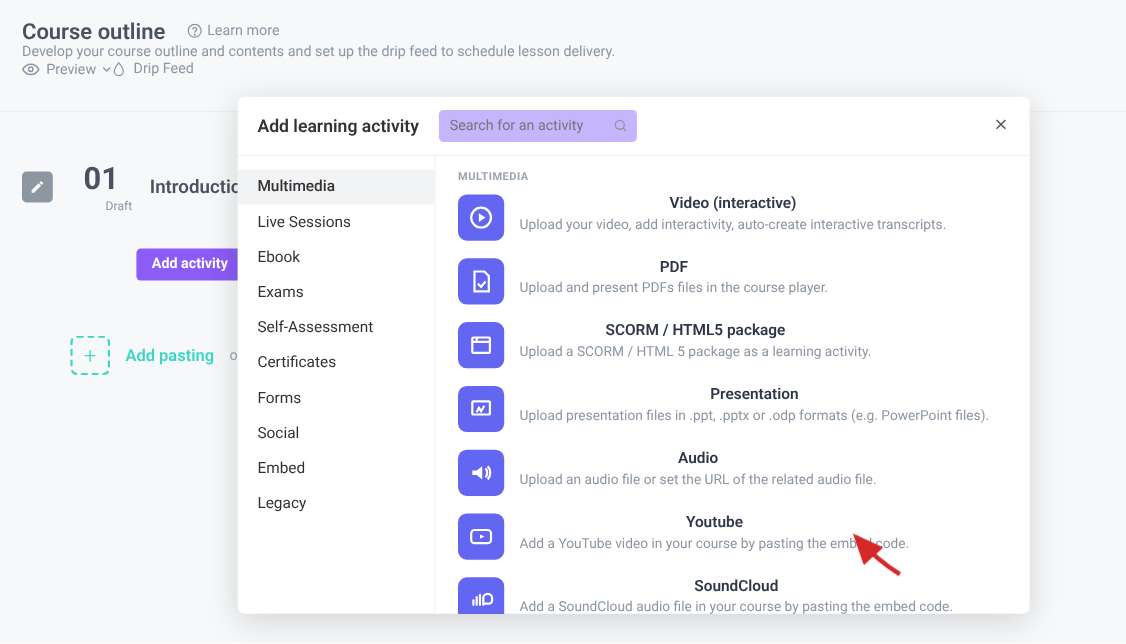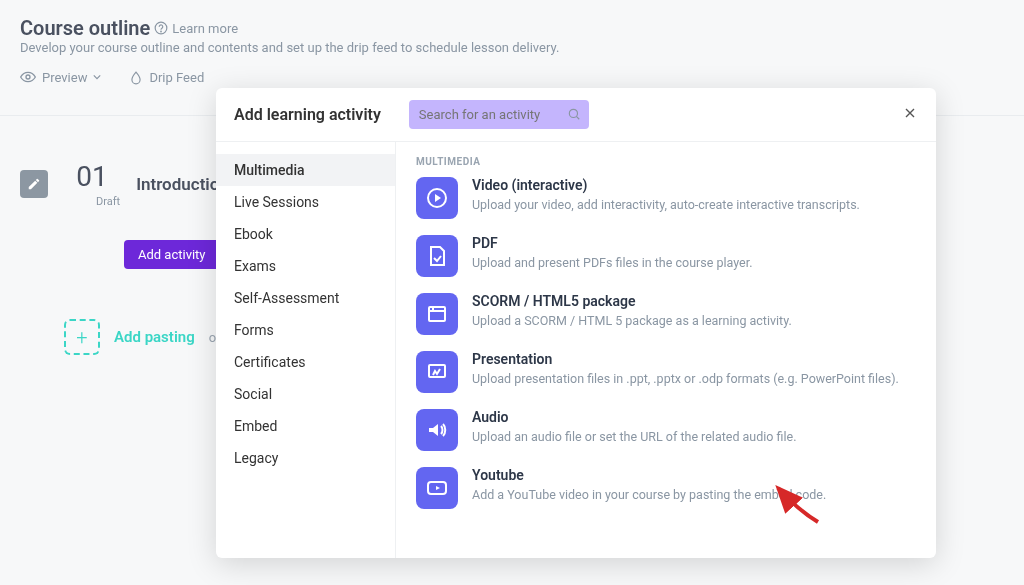--- a/index.html
+++ b/index.html
@@ -1,53 +1,53 @@
 <!DOCTYPE html>
 <html><head>
 <meta charset="utf-8">
 <style>
 * { margin:0; padding:0; box-sizing:border-box; font-family:-apple-system,BlinkMacSystemFont,"Segoe UI",Roboto,sans-serif; }
 body { width:1024px; height:585px; background:#f7f8f9; color:#4a5160; overflow:hidden; position:relative; }
 .page { padding:16px 20px; }
-.page-head { display:flex; align-items:center; gap:4px; }
+.page-head { display:flex; align-items:center; gap:20px; }
 .page-title { font-size:20px; font-weight:600; color:#4a5160; }
 .learn-link { display:flex; align-items:center; gap:4px; color:#8a96a3; font-size:13px; }
 .page-sub { font-size:13px; color:#8a96a3; margin-top:0; }
-.page-actions { display:flex; align-items:flex-end; gap:28px; margin-top:14px; }
+.page-actions { display:flex; align-items:flex-start; gap:0; }
 .action-link { display:flex; align-items:center; gap:6px; font-size:13px; color:#8a96a3; cursor:pointer; }
 .divider { width:100%; height:1px; background:#e9ecef; margin-top:14px; }
 .section-row { display:flex; align-items:center; gap:16px; margin-top:28px; }
 .section-row .edit-btn { width:28px; height:28px; background:#8c97a2; border-radius:4px; display:flex; align-items:center; justify-content:center; }
 .section-num-wrap { display:flex; flex-direction:column; align-items:center; }
-.section-num { font-size:28px; font-weight:400; color:#4a5160; }
+.section-num { font-size:28px; font-weight:700; color:#4a5160; }
 .section-status { font-size:11px; color:#8a96a3; margin-top:2px;margin-left:32px; }
 .section-name { font-size:17px; font-weight:600; color:#4a5160; }
 .add-act-row { display:flex; align-items:center; gap:10px; margin-top:32px; margin-left:104px; }
-.btn-teal { background:#6d28d9; color:#fff; font-size:13px; font-weight:400; padding:7px 14px; border-radius:4px; border:none; }
+.btn-teal { background:#8b5cf6; color:#fff; font-size:13px; font-weight:700; padding:7px 14px; border-radius:4px; border:none; }
 .or-txt { color:#9aa5b1; font-size:13px; }
 .add-sec-row { display:flex; align-items:center; gap:14px; margin-top:50px; margin-left:44px; }
 .add-sec-box { width:36px; height:36px; border:2px dashed #3bd6c6; border-radius:6px; display:flex; align-items:center; justify-content:center; }
 .add-sec-box span { color:#3bd6c6; font-size:20px; font-weight:300; }
 .add-sec-label { font-size:15px; font-weight:600; color:#3bd6c6; }
 .modal { position:absolute; top:88px; left:216px; width:720px; height:470px; background:#fff; border-radius:6px; box-shadow:0 6px 30px rgba(0,0,0,.15); display:flex; flex-direction:column; overflow:hidden; }
-.modal-head { display:flex; align-items:center; padding:12px 18px; gap:28px; border-bottom:1px solid #eef0f2; }
+.modal-head { display:flex; align-items:center; padding:12px 18px; gap:18px; border-bottom:1px solid #eef0f2; }
 .modal-title { font-size:16px; font-weight:600; color:#333; }
 .search-wrap { position:relative; }
 .search { background:#c4b5fd; border:none; border-radius:4px; padding:7px 30px 7px 10px; font-size:13px; color:#666; width:180px; outline:none; }
 .search-wrap svg { position:absolute; right:8px; top:7px; }
 .modal-close { margin-left:auto; cursor:pointer; color:#666; }
 .modal-body { display:flex; flex:1; min-height:0; }
 .sidebar { width:180px; border-right:1px solid #eef0f2; padding:12px 0; }
 .side-item { padding:8px 18px; font-size:14px; color:#333; cursor:pointer; }
 .side-item.active { background:#f2f3f5; font-weight:500; }
 .content { flex:1; overflow-y:auto; padding:14px 20px; }
 .section-label { font-size:10px; font-weight:700; letter-spacing:.5px; color:#9aa5b1; text-transform:uppercase; margin-bottom:10px; }
 .activity { display:flex; gap:14px; margin-bottom:16px; cursor:pointer; }
 .act-icon { width:42px; height:42px; border-radius:8px; background:#6366f1; display:flex; align-items:center; justify-content:center; flex-shrink:0; }
-.act-title { font-size:14px; font-weight:600; color:#2d3748; }
+.act-title { font-size:14px; font-weight:600; color:#2d3748;text-align:center; }
 .act-desc { font-size:12.5px; color:#8a96a3; margin-top:3px; line-height:1.4; }
 .arrow { position:absolute; top:482px; left:768px; pointer-events:none; }
 </style>
 </head>
 <body>
 
 <div class="page">
   <div class="page-head">
     <div class="page-title">Course outline</div>
     <div class="learn-link">
@@ -123,22 +123,22 @@
         </svg>
     </div>
   </div>
   <div class="modal-body">
     <div class="sidebar" id="sidebar-ct">
         <div class="side-item active">Multimedia</div>
         <div class="side-item">Live Sessions</div>
         <div class="side-item">Ebook</div>
         <div class="side-item">Exams</div>
         <div class="side-item">Self-Assessment</div>
+        <div class="side-item">Certificates</div>
         <div class="side-item">Forms</div>
-        <div class="side-item">Certificates</div>
         <div class="side-item">Social</div>
         <div class="side-item">Embed</div>
         <div class="side-item">Legacy</div>
       </div>
     <div class="content">
       <div class="section-label">MULTIMEDIA</div>
       <div id="acts">
           <div class="activity">
             <div class="act-icon">
               <svg width="24" height="24" viewBox="0 0 24 24">
@@ -202,20 +202,31 @@
           <div class="activity">
             <div class="act-icon">
               <svg width="24" height="24" viewBox="0 0 24 24">
                 <rect x="3" y="6" width="18" height="12" rx="3" stroke="#fff" stroke-width="2" fill="none"></rect>
                 <path d="M11 10l4 2-4 2z" fill="#fff"></path>
               </svg>
             </div>
             <div>
               <div class="act-title">Youtube</div>
               <div class="act-desc">Add a YouTube video in your course by pasting the embed code.</div>
+            </div>
+          </div>
+          <div class="activity">
+            <div class="act-icon">
+              <svg width="24" height="24" viewBox="0 0 24 24">
+                <path d="M5 16v-4M8 16V9M11 16V7M14 16v-6a4 4 0 018 0v2a3 3 0 01-3 3h-5" stroke="#fff" stroke-width="2" fill="none" stroke-linecap="round"></path>
+              </svg>
+            </div>
+            <div>
+              <div class="act-title">SoundCloud</div>
+              <div class="act-desc">Add a SoundCloud audio file in your course by pasting the embed code.</div>
             </div>
           </div>
         </div>
     </div>
   </div>
 </div>
 
 <svg class="arrow" width="60" height="46" viewBox="0 0 60 46">
   <defs>
       <marker id="ah" markerWidth="8" markerHeight="8" refX="6" refY="3" orient="auto">

